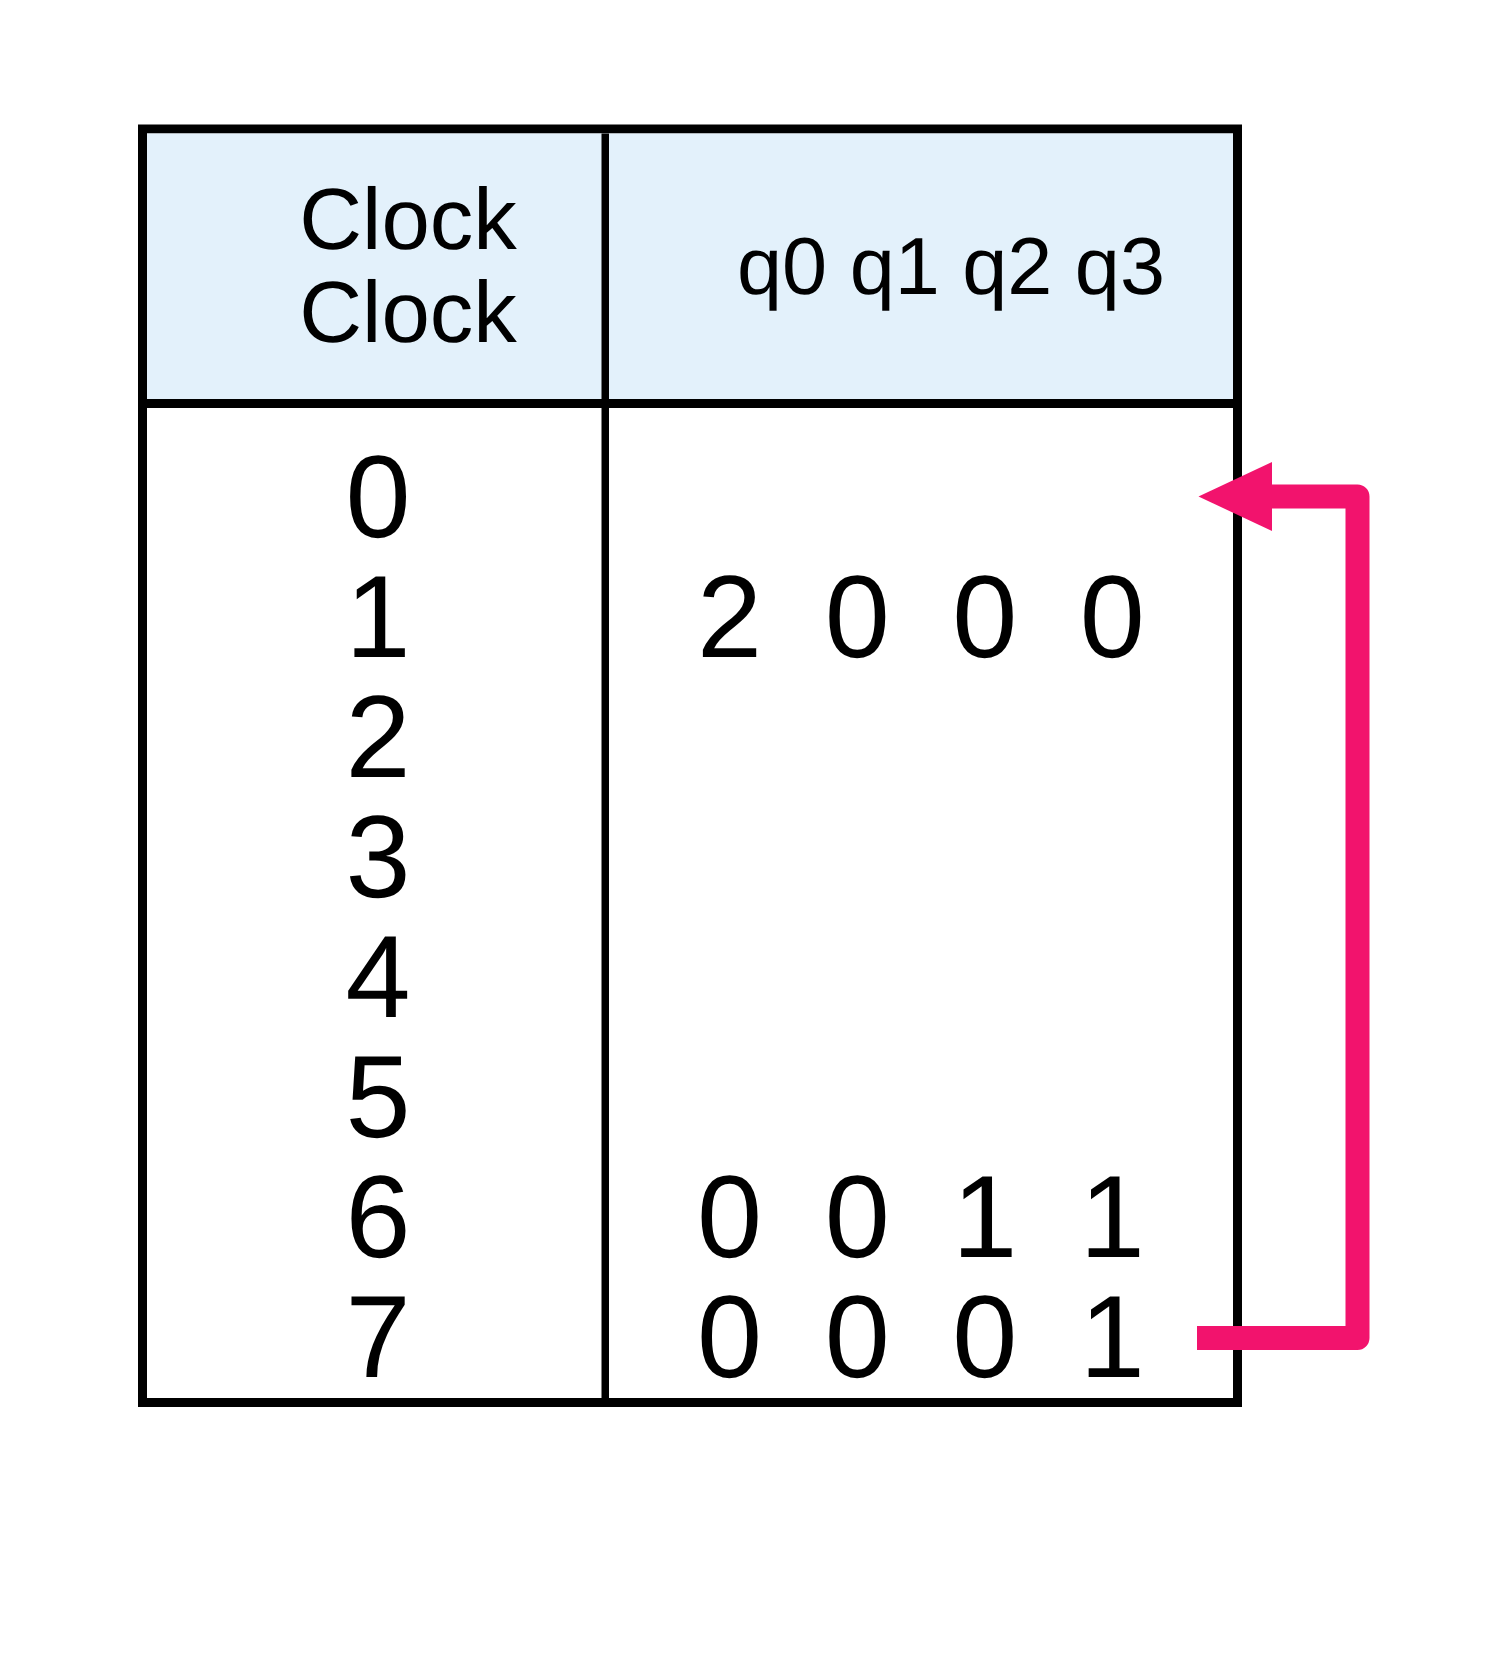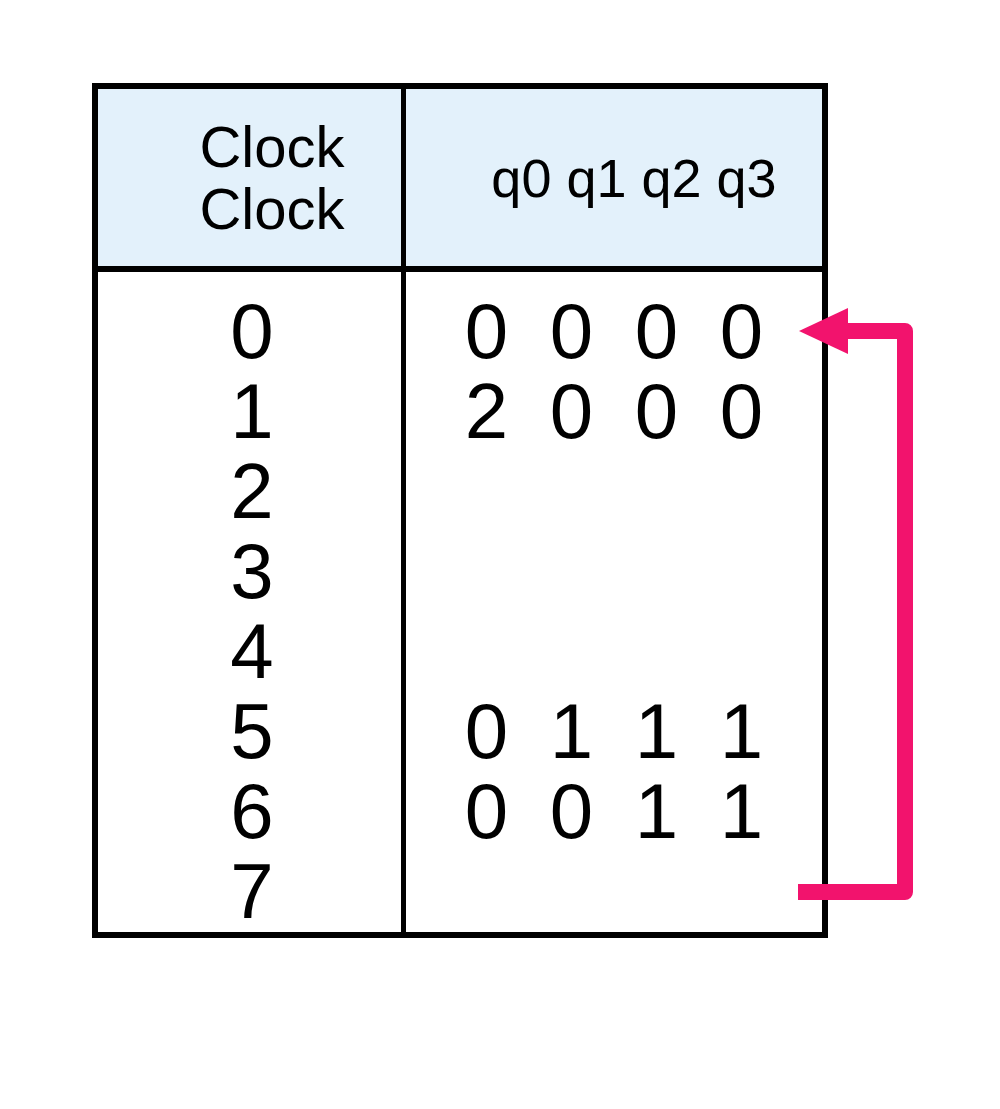--- a/index.html
+++ b/index.html
@@ -121,45 +121,44 @@
         <span>Clock</span>
       </div>
       <div class="th-right">
         <span>q0 q1 q2 q3</span>
       </div>
     </div>
 
     <div class="tbody">
       <div class="trow">
         <div class="cell-pulse">0</div>
-        <div class="cell-bits">0 0 0 0</div>
       </div>
       <div class="trow">
         <div class="cell-pulse">1</div>
         <div class="cell-bits">2 0 0 0</div>
       </div>
       <div class="trow">
         <div class="cell-pulse">2</div>
       </div>
       <div class="trow">
         <div class="cell-pulse">3</div>
       </div>
       <div class="trow">
         <div class="cell-pulse">4</div>
       </div>
       <div class="trow">
         <div class="cell-pulse">5</div>
-        <div class="cell-bits">0 1 1 1</div>
       </div>
       <div class="trow">
         <div class="cell-pulse">6</div>
         <div class="cell-bits">0 0 1 1</div>
       </div>
       <div class="trow">
         <div class="cell-pulse">7</div>
+        <div class="cell-bits">0 0 0 1</div>
       </div>
     </div>
 
     <div class="col-divider"></div>
     <div class="header-sep"></div>
   </div>
 
   <svg class="arrow-layer" viewBox="0 0 1000 1109">
     <path d="M 798 892 L 905 892 L 905 331 L 845 331" fill="none" stroke-width="16" stroke-linejoin="round" stroke-linecap="butt" stroke="#f2136d"></path>
     <polygon points="799,331 848,308 848,354" fill="#f2136d"></polygon>

